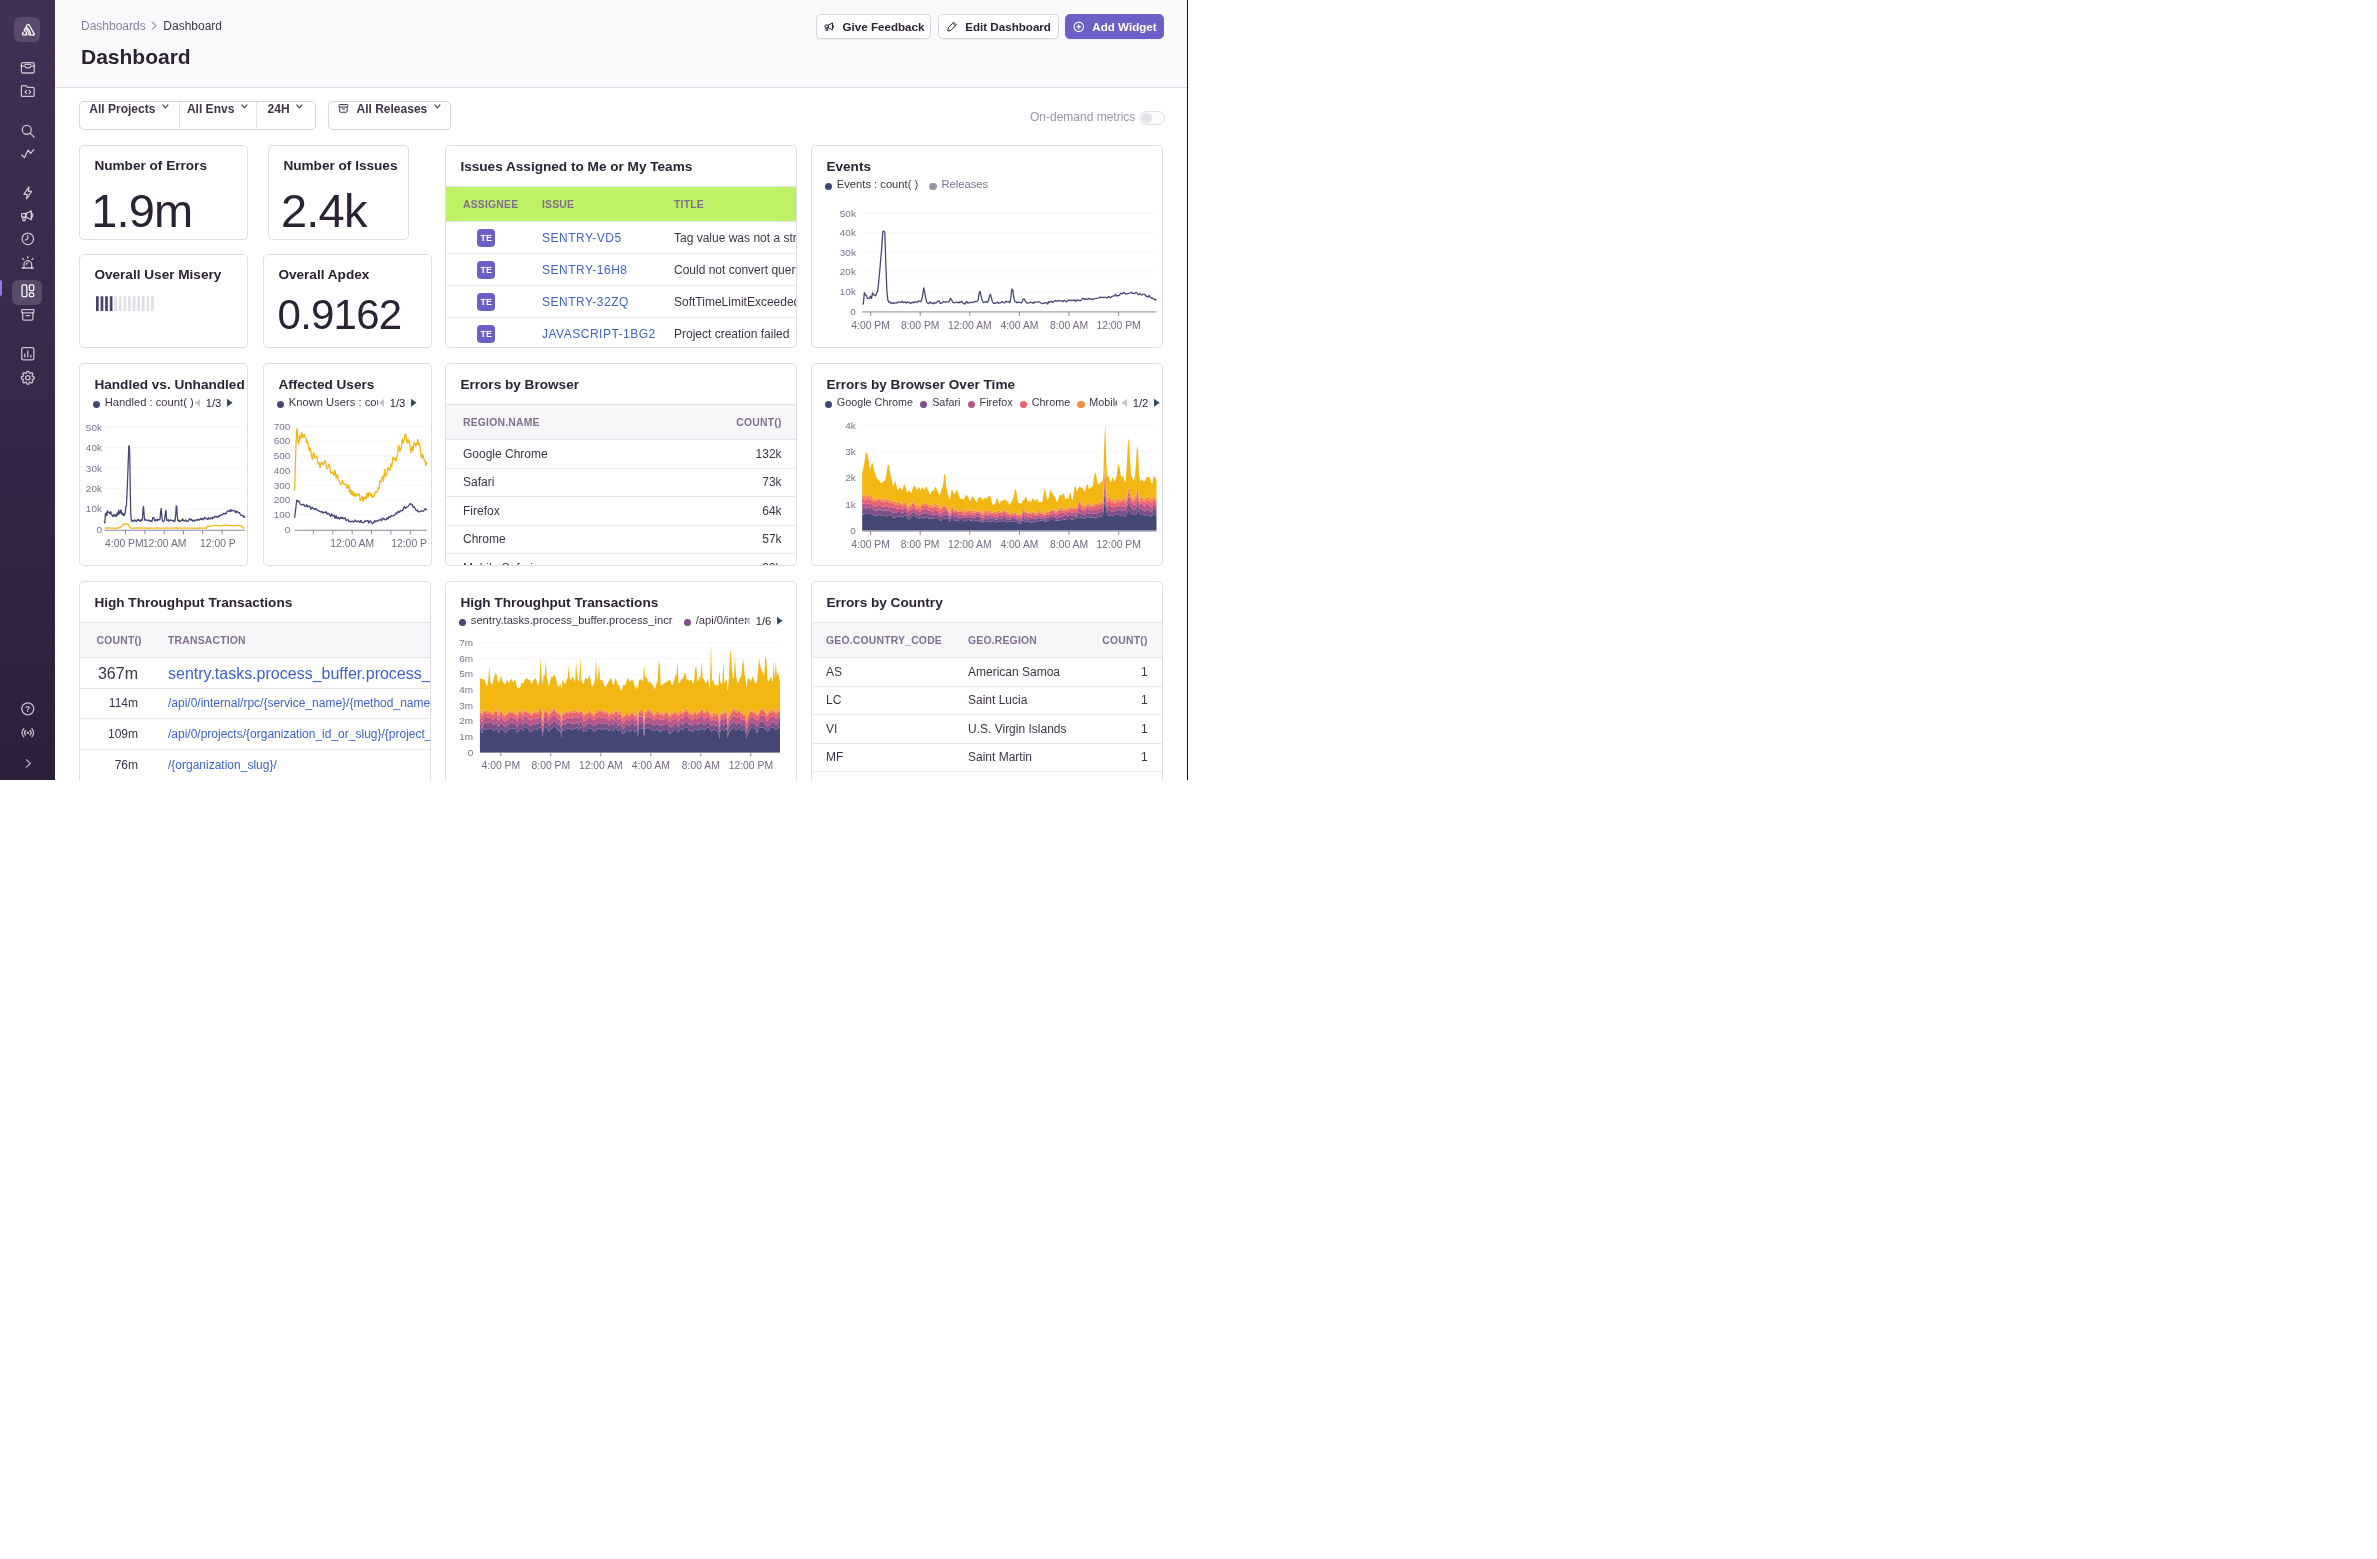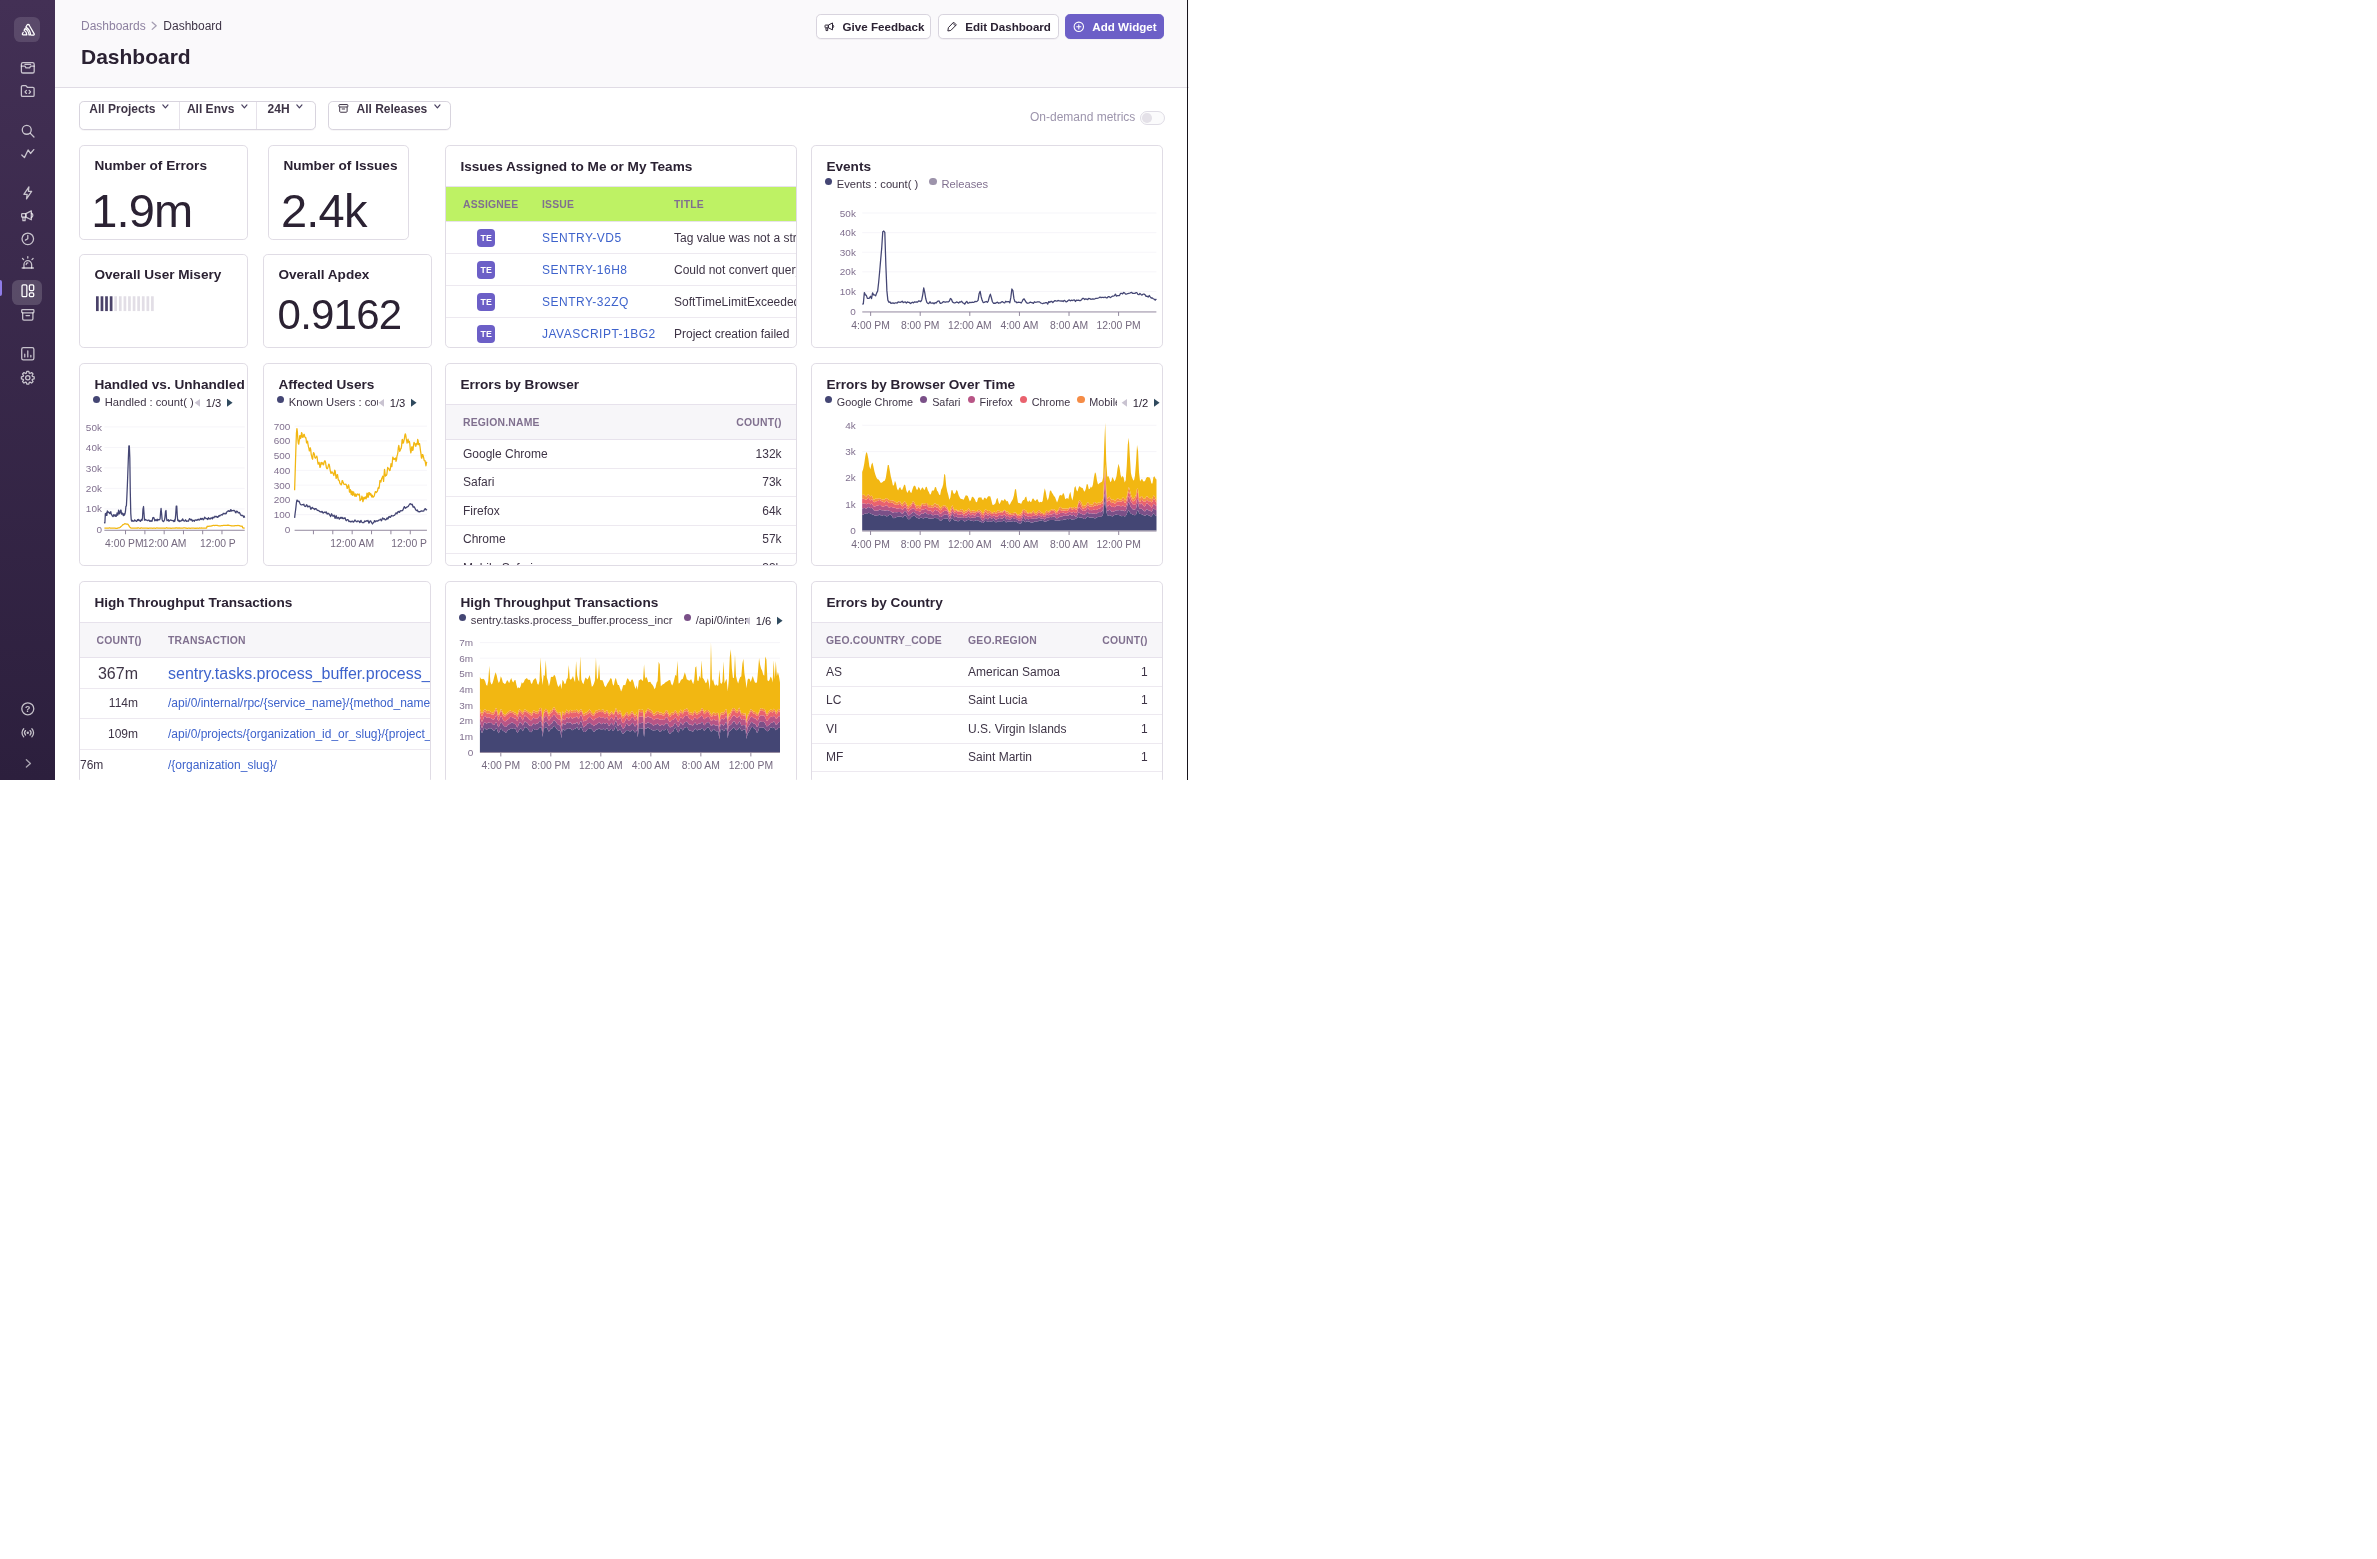--- a/index.html
+++ b/index.html
@@ -7,21 +7,21 @@
 #header{position:absolute;left:55px;top:0;width:1134px;height:88px;background:#FAF9FB;border-bottom:0.8px solid #E0DCE5}
 #crumbs{position:absolute;left:26px;top:19px;font-size:12px;display:flex;align-items:center}
 #ptitle{position:absolute;left:26px;top:45px;font-size:21px;font-weight:700;color:#2B2233}
 .btn{position:absolute;top:14px;height:25px;border:0.8px solid #D8D4DE;border-radius:4.8px;background:#fff;display:flex;align-items:center;justify-content:center;gap:6.4px;font-size:11.6px;font-weight:700;color:#2B2233;box-shadow:0 0.8px 0.8px rgba(45,35,60,0.04)}
 .btn-p{background:#6C5FC7;border-color:#6C5FC7;color:#fff}
 .fbtn{position:absolute;top:101px;height:29px;background:#fff;border:0.8px solid #D8D4DE;border-radius:4.8px;display:flex;box-shadow:0 0.8px 0.8px rgba(45,35,60,0.04)}
 .fseg{display:flex;align-items:flex-start;justify-content:center;font-size:12px;font-weight:700;color:#3E3446;height:100%}
 .card{position:absolute;background:#fff;border:0.8px solid #E0DCE5;border-radius:4.8px;overflow:hidden}
 .ctitle{position:absolute;font-size:13.6px;font-weight:700;color:#2B2233;white-space:nowrap}
 .legend{position:absolute;display:flex;align-items:center;font-size:11.2px;white-space:nowrap}
-.litem{display:inline-flex;align-items:flex-start;margin-right:11.2px}
+.litem{display:inline-flex;align-items:flex-end;margin-right:11.2px}
 .ldot{display:inline-block;width:7.2px;height:7.2px;border-radius:50%;margin-right:4.8px}
 .pag{display:inline-flex;align-items:center;gap:5.6px}
 .pagtxt{font-size:11.2px;color:#2B2233}
 #rightline{position:absolute;left:1187px;top:0;width:1.3px;height:780px;background:#17141c}
 </style></head>
 <body>
 <div id="sidebar">
     <div style="position:absolute;left:14.4px;top:17.3px;width:26px;height:25px;border-radius:6.4px;background:rgba(255,255,255,0.13)"></div>
     <svg style="position:absolute;left:19px;top:20px" width="17.6" height="19" viewBox="0 0 22 22">
       <path d="M12.6 5.4 a1.45 1.45 0 0 0 -2.5 0 L8.6 8.0 a12.1 12.1 0 0 1 5.9 9.7 l-2.0 0 a10.2 10.2 0 0 0 -4.9 -8.0 l-1.25 2.2 a7.7 7.7 0 0 1 3.5 5.8 l-4.7 0 a1.0 1.0 0 0 1 -0.85 -1.5 l1.0 -1.75" fill="none" stroke="#fff" stroke-width="1.55" stroke-linecap="round" stroke-linejoin="round"></path>
@@ -442,21 +442,21 @@
     </div>
     <div style="position:absolute;left:0;top:106px;width:100%;height:31px;border-bottom:0.8px solid #EDE9F0;font-size:12px;color:#3E3446">
       <div style="position:absolute;left:0;top:0;width:58px;text-align:right;line-height:31px;color:#3E3446">114m</div>
       <div style="position:absolute;left:88px;top:0;line-height:31px;color:#3E63CC;white-space:nowrap">/api/0/internal/rpc/{service_name}/{method_name}/</div>
     </div>
     <div style="position:absolute;left:0;top:137px;width:100%;height:31px;border-bottom:0.8px solid #EDE9F0;font-size:12px;color:#3E3446">
       <div style="position:absolute;left:0;top:0;width:58px;text-align:right;line-height:31px;color:#3E3446">109m</div>
       <div style="position:absolute;left:88px;top:0;line-height:31px;color:#3E63CC;white-space:nowrap">/api/0/projects/{organization_id_or_slug}/{project_id_or_s</div>
     </div>
     <div style="position:absolute;left:0;top:168px;width:100%;height:31px;border-bottom:0.8px solid #EDE9F0;font-size:12px;color:#3E3446">
-      <div style="position:absolute;left:0;top:0;width:58px;line-height:31px;color:#3E3446">76m</div>
+      <div style="position:absolute;left:0;top:0;width:58px;text-align:right;line-height:31px;color:#3E3446">76m</div>
       <div style="position:absolute;left:88px;top:0;line-height:31px;color:#3E63CC;white-space:nowrap">/{organization_slug}/</div>
     </div>
     <div style="position:absolute;left:0;top:198px;width:100%;height:31px;border-bottom:0.8px solid #EDE9F0;font-size:12px;color:#3E3446">
       <div style="position:absolute;left:0;top:0;width:58px;text-align:right;line-height:31px;color:#3E3446">67m</div>
       <div style="position:absolute;left:88px;top:0;line-height:31px;color:#3E63CC;white-space:nowrap">/api/0/organizations/{organization_id_or_slug}/</div>
     </div>
   </div>
 <div class="card" style="left:445px;top:581px;width:352px;height:203px">
     <div class="ctitle" style="left:14.4px;top:12.8px">High Throughput Transactions</div>
     <div class="legend" style="left:12.8px;top:32px;width:291px;overflow:hidden;white-space:nowrap">

